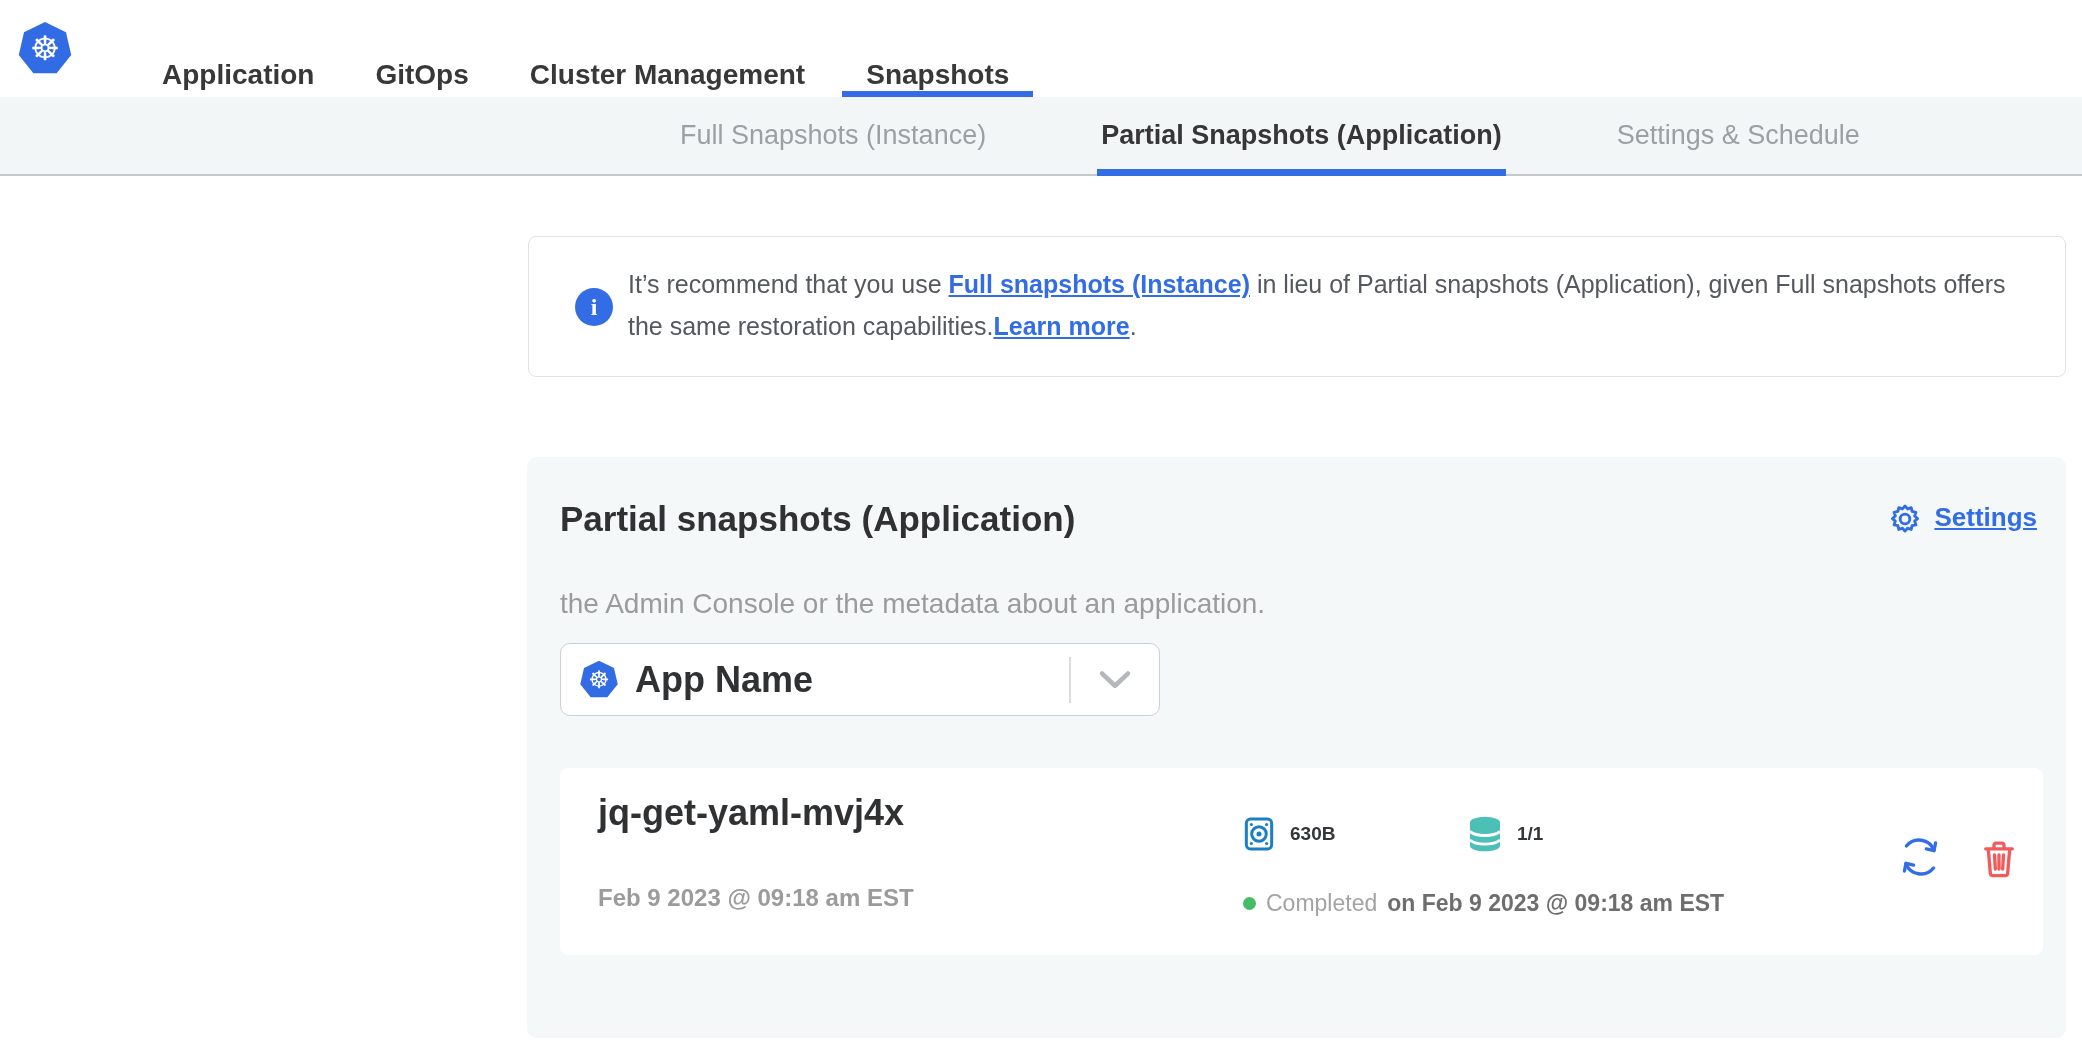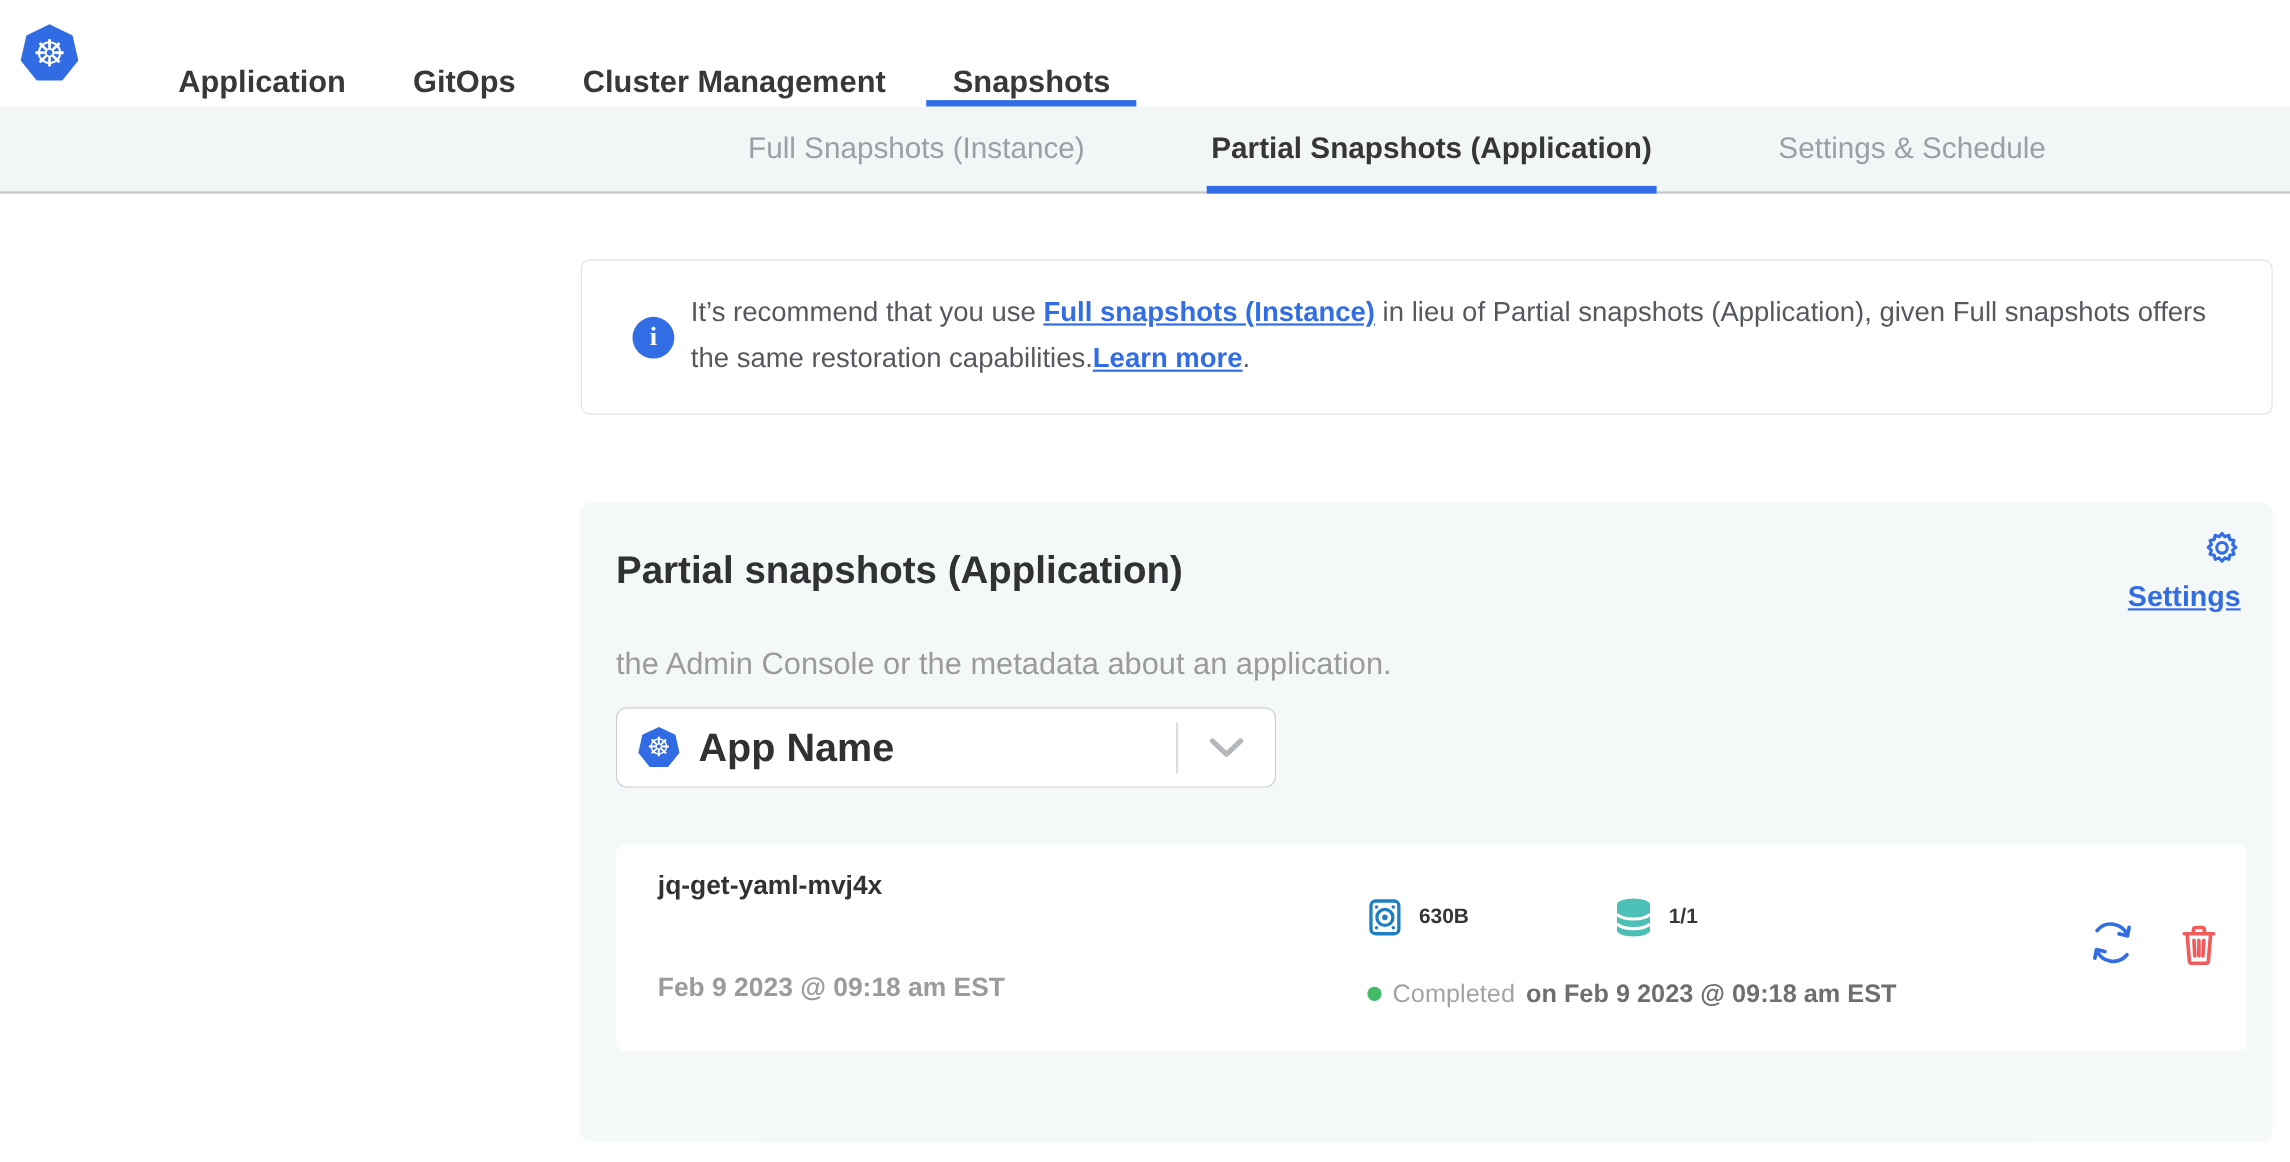--- a/index.html
+++ b/index.html
@@ -38,42 +38,42 @@
              align-items:center; justify-content:center; font-size:24px;
              font-weight:700; font-family:"Liberation Serif", serif; }
   .inline-link { color:#326de6; font-weight:700; text-decoration:underline; cursor:pointer; }
 
   
   .panel { position:absolute; left:527px; top:457px; width:1539px; height:581px;
            background:#f4f8f9; border-radius:10px; padding:0 29px 0 33px; }
   .panel-header { margin-top:32px; height:60px; display:flex; align-items:center; }
   .panel-title { font-size:35px; font-weight:700; color:#2f3133; }
   .header-actions { margin-left:auto; display:flex; align-items:center; gap:30px; }
-  .settings-link { display:flex; align-items:flex-end; gap:12px; cursor:pointer;flex-direction:column; }
+  .settings-link { display:flex; align-items:flex-start; gap:12px; cursor:pointer; }
   .settings-link span { font-size:26px; font-weight:700; color:#326de6;
                         text-decoration:underline; }
   .start-btn { height:60px; padding:0 35px; background:#326de6; border:none;
                border-radius:6px; color:#fff; font-size:25px; font-weight:700;
                font-family:"Liberation Sans", sans-serif; cursor:pointer;
                box-shadow:0 3px 0 rgba(32,72,160,.55); }
   .panel-desc { margin-top:28px; font-size:28px; line-height:53px; color:#9b9b9b; }
 
   
   .app-select { margin-top:13px; width:600px; height:73px; background:#fff;
                 border:1px solid #ccd0d4; border-radius:10px; display:flex;
                 align-items:center; padding-left:18px; cursor:pointer; }
   .app-select .k8s-badge { width:40px; height:40px; }
   .app-select .app-name { margin-left:16px; font-size:36px; font-weight:600; color:#2f3133; }
   .app-select .divider { margin-left:auto; width:2px; height:46px; background:#dadde0; }
   .app-select .chev-zone { width:88px; display:flex; align-items:center; justify-content:center; }
 
   
   .snap-row { position:relative; margin-top:52px; width:1483px; height:187px;
               background:#fff; border-radius:8px; }
-  .snap-name { position:absolute; left:38px; top:24px; font-size:24px; font-weight:700;
+  .snap-name { position:absolute; left:38px; top:24px; font-size:36px; font-weight:700;
                color:#2f3133; }
   .snap-date { position:absolute; left:38px; top:116px; font-size:24px; font-weight:600;
                color:#9b9b9b; }
   .stat-group { position:absolute; top:44px; height:44px; display:flex;
                 align-items:center; gap:12px; }
   .stat-size { left:680px; } .stat-vols { left:905px; }
   .stat-value { font-size:19px; font-weight:700; color:#33373b; }
   .status-line { position:absolute; left:683px; top:120px; height:30px; display:flex;
                  align-items:center; gap:10px; font-size:23px; }
   .status-dot { width:13px; height:13px; border-radius:50%; background:#44bb66; }

